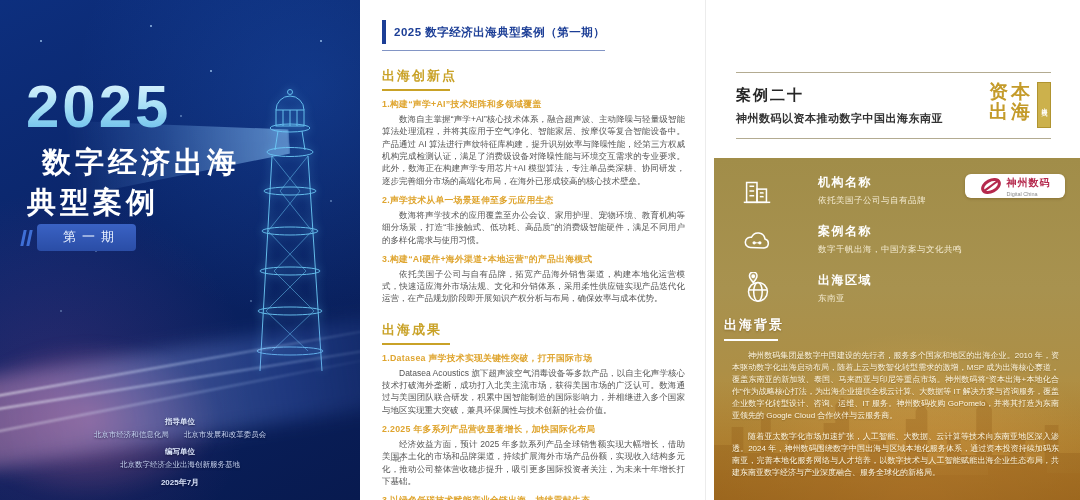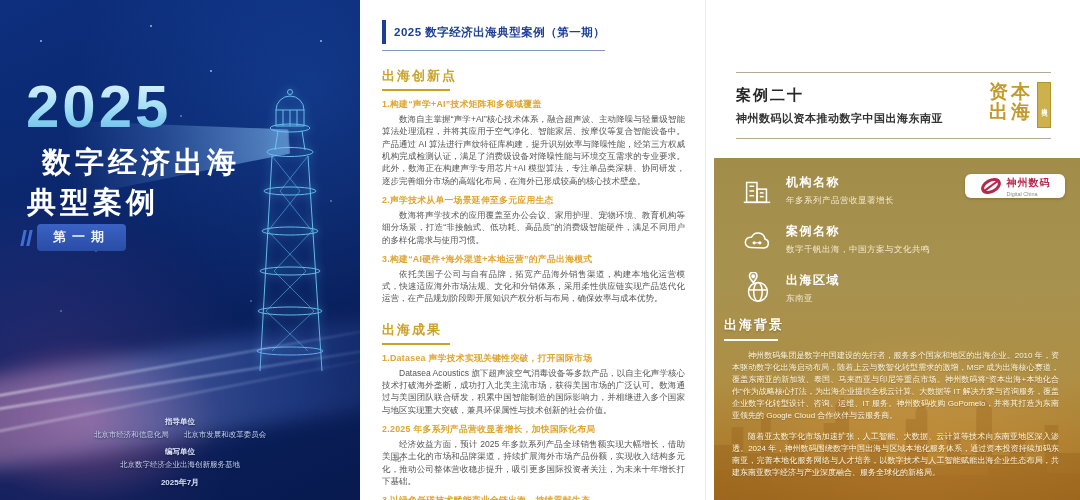--- a/index.html
+++ b/index.html
@@ -16,21 +16,21 @@
   .stars i{position:absolute;width:2px;height:2px;border-radius:50%;background:rgba(180,220,255,.8);}
   .cover-year{position:absolute;left:26px;top:72px;font-size:60px;font-weight:bold;letter-spacing:3px;
     background:linear-gradient(180deg,#eef9ff 0%,#9fdcf5 55%,#58b3e6 100%);
     -webkit-background-clip:text;background-clip:text;color:transparent;}
   .cover-t1{position:absolute;left:42px;top:143px;font-size:29px;font-weight:bold;color:#fff;letter-spacing:4px;}
   .cover-t2{position:absolute;left:27px;top:183px;font-size:29px;font-weight:bold;color:#fff;letter-spacing:4px;}
   .issue-wrap{position:absolute;left:22px;top:224px;display:flex;align-items:center;}
   .issue-bars{display:flex;gap:3px;margin-right:6px;}
   .issue-bars b{width:3px;height:16px;background:#3f6fd6;display:block;transform:skewX(-12deg);}
   .issue-badge{background:linear-gradient(180deg,#3a62c4,#2a4da6);color:#eaf2ff;font-size:13px;
-    font-weight:bold;letter-spacing:6px;padding:4px 16px 5px 16px;border-radius:4px;}
+    font-weight:normal;letter-spacing:6px;padding:4px 16px 5px 26px;border-radius:4px;}
   .beam{position:absolute;left:55px;top:112px;width:235px;height:80px;
     background:linear-gradient(to left, rgba(150,205,255,.55), rgba(130,190,255,.18) 55%, transparent 95%);
     clip-path:polygon(100% 32%,0 0,0 100%,100% 62%);transform:rotate(-4deg);filter:blur(1px);}
   .lighthouse{position:absolute;left:238px;top:86px;filter:drop-shadow(0 0 4px rgba(100,200,255,.8));}
   .streakA{position:absolute;left:-50px;top:345px;width:500px;height:90px;transform:rotate(-9deg);
     background:linear-gradient(90deg, rgba(250,160,195,.38), rgba(160,185,255,.32) 38%, rgba(90,130,235,.26) 68%, transparent);
     filter:blur(9px);}
   .streakLine{position:absolute;height:2px;filter:blur(.8px);opacity:.75;
     background:linear-gradient(90deg, rgba(255,255,255,.9), rgba(190,215,255,.6) 55%, transparent);}
   .glow-pink{position:absolute;left:-40px;top:340px;width:260px;height:160px;
@@ -68,21 +68,21 @@
     display:flex;align-items:center;justify-content:center;}
   .mode-ribbon span{writing-mode:vertical-rl;font-size:6px;color:#fff;letter-spacing:1px;}
   .gold-panel{position:absolute;left:8px;right:0;top:158px;bottom:0;overflow:hidden;
     background:linear-gradient(180deg,#a18d49 0%,#a8924f 38%,#ad8f46 62%,#ba8d38 82%,#c08a2f 100%);}
   .warm-glow{position:absolute;left:0;bottom:-20px;width:100%;height:190px;
     background:radial-gradient(ellipse at 55% 95%, rgba(255,185,90,.45), transparent 70%);}
   .city{position:absolute;left:0;bottom:0;width:100%;height:125px;}
   .vignette{position:absolute;left:0;bottom:0;width:100%;height:120px;
     background:linear-gradient(180deg, transparent, rgba(120,70,15,.38));}
   .info-rows{position:absolute;left:26px;top:16px;}
-  .info-row{display:flex;margin-bottom:15px;}
+  .info-row{display:flex;margin-bottom:15px;gap:32px;}
   .info-icon{width:34px;height:34px;margin-right:12px;flex:0 0 auto;}
   .info-label{font-size:12px;font-weight:bold;color:#fff;letter-spacing:1.5px;}
   .info-value{font-size:8.5px;color:#f3ead0;margin-top:4px;letter-spacing:.5px;}
   .logo-box{position:absolute;right:16px;top:16px;width:100px;height:24px;background:#fff;border-radius:6px;
     display:flex;align-items:center;justify-content:center;box-shadow:0 1px 3px rgba(80,50,0,.3);}
   .logo-texts{margin-left:5px;}
   .logo-name{font-size:10px;font-weight:bold;color:#b5294d;letter-spacing:1px;}
   .logo-sub{font-size:5.5px;color:#8a8a8a;margin-top:1px;}
   .bg-section{position:absolute;left:10px;right:22px;top:158px;}
   .bg-head{font-size:13px;font-weight:bold;color:#fff;letter-spacing:2px;text-shadow:0 1px 2px rgba(90,60,0,.4);}
@@ -237,21 +237,21 @@
               <line x1="10" y1="13" x2="15" y2="13"></line>
                 <line x1="10" y1="18" x2="15" y2="18"></line>
                 <line x1="10" y1="23" x2="15" y2="23"></line>
               <line x1="21" y1="20" x2="25" y2="20"></line>
                 <line x1="21" y1="24" x2="25" y2="24"></line>
               <line x1="4" y1="30" x2="32" y2="30"></line>
             </g>
           </svg>
           <div>
             <div class="info-label">机构名称</div>
-            <div class="info-value">年多系列产品营收显著增长</div>
+            <div class="info-value">依托美国子公司与自有品牌</div>
           </div>
         </div>
         <div class="info-row">
           <svg class="info-icon" viewBox="0 0 36 36">
             <g stroke="#fff" stroke-width="1.6" fill="none">
               <path d="M11 26 a5.5 5.5 0 1 1 1.2-10.9 A7.5 7.5 0 0 1 26.5 17 a4.8 4.8 0 0 1-1 9.4 Z"></path>
               <circle cx="15" cy="21" r="1" fill="#fff"></circle>
                 <circle cx="21" cy="21" r="1" fill="#fff"></circle>
               <line x1="15" y1="21" x2="21" y2="21" stroke-width="1"></line>
             </g>

